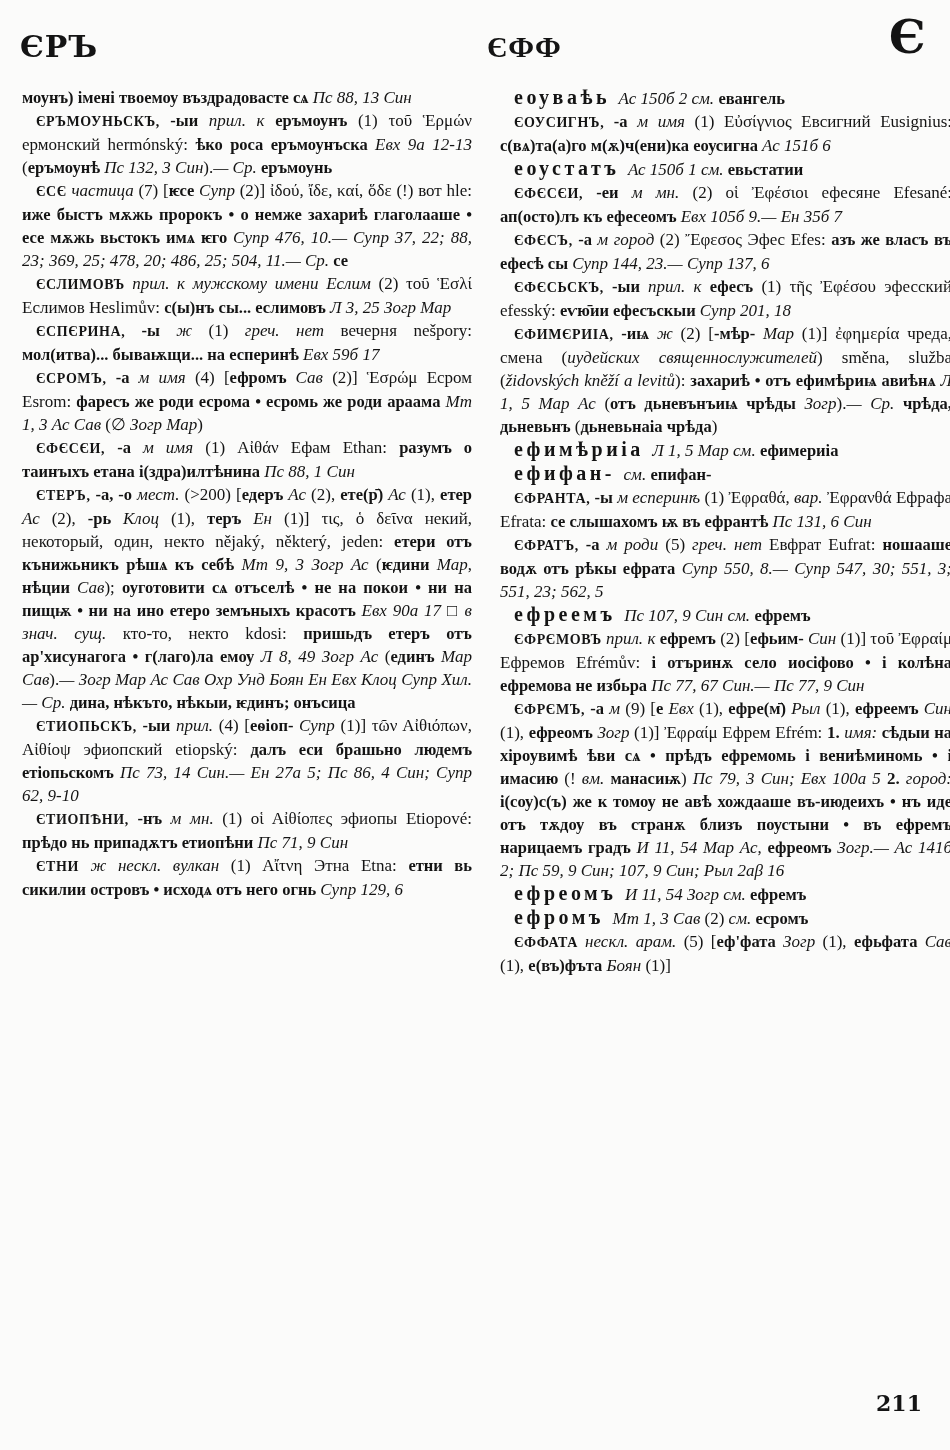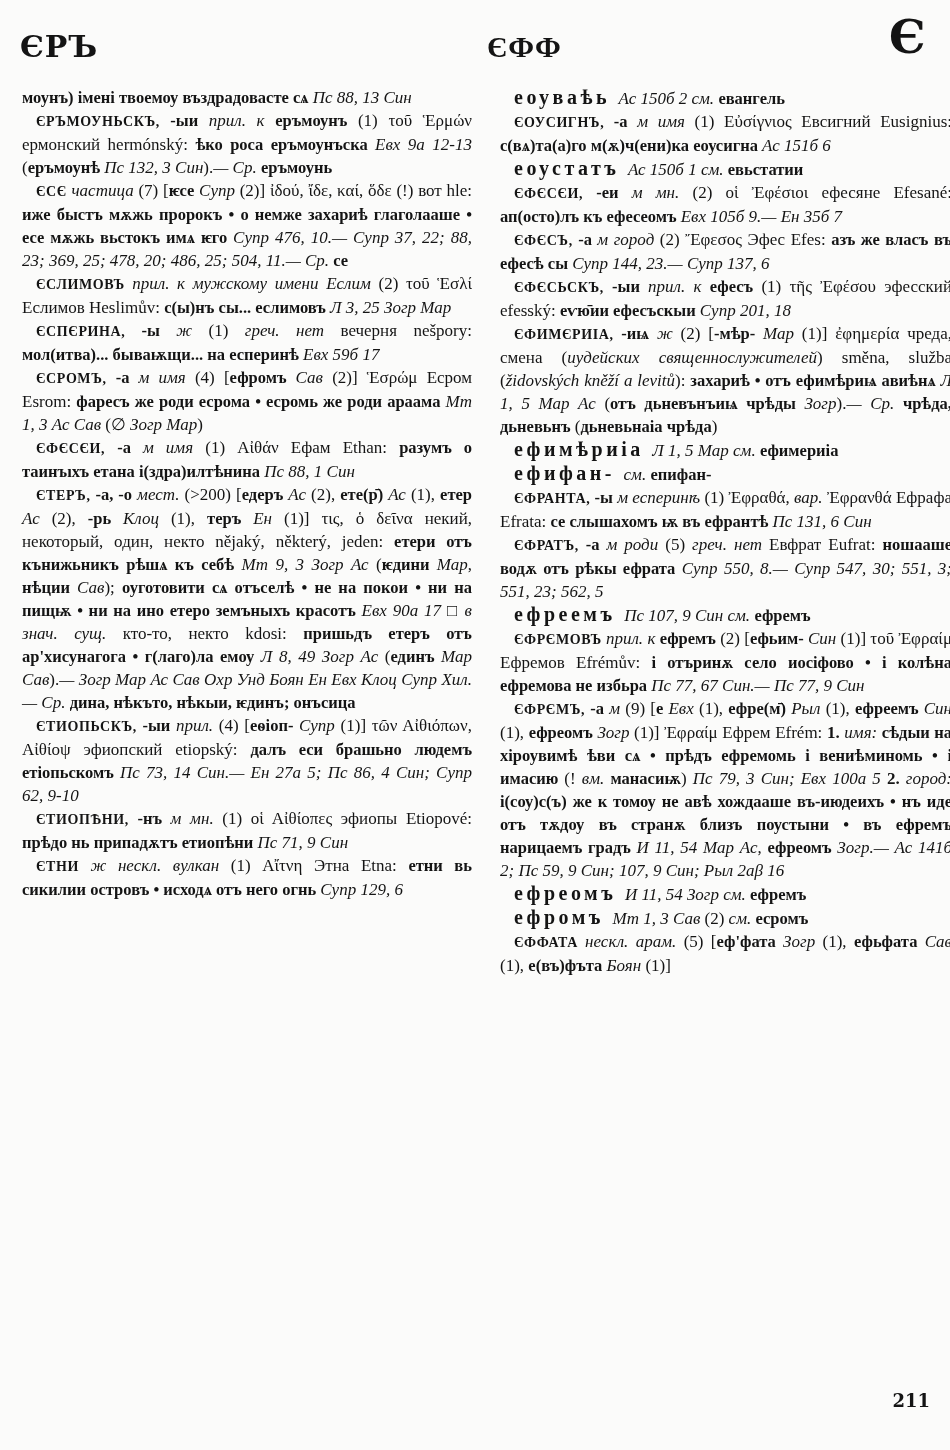--- a/index.html
+++ b/index.html
@@ -47,23 +47,23 @@
   .entry.noindent{text-indent:0;}
   .entry.gap{margin-top:5px;}
   .seg-h{font-weight:700;font-size:14px;letter-spacing:0.6px;}
   .seg-o{font-weight:700;font-size:16.5px;}
   .seg-s{font-weight:700;font-size:20px;letter-spacing:3.5px;}
   .seg-i{font-style:italic;}
   .seg-b{font-weight:700;}
   .seg-r{}
   .pageno{
     position:absolute;
-    top:1390px;right:20px;
+    top:1390px;right:28px;
     font-weight:700;
-    font-size:18px;
+    font-size:22px;
   }
 </style>
 </head>
 <body>
 
 <div class="page">
   <div class="hdr hdr-left">ЄРЪ</div>
   <div class="hdr hdr-center">ЄФФ</div>
   <div class="hdr-letter">Є</div>
 

